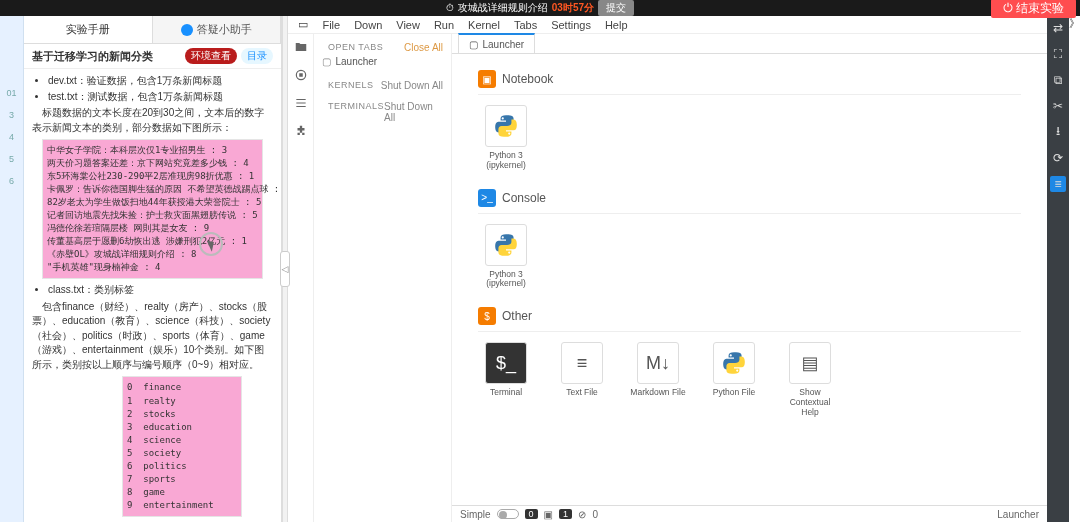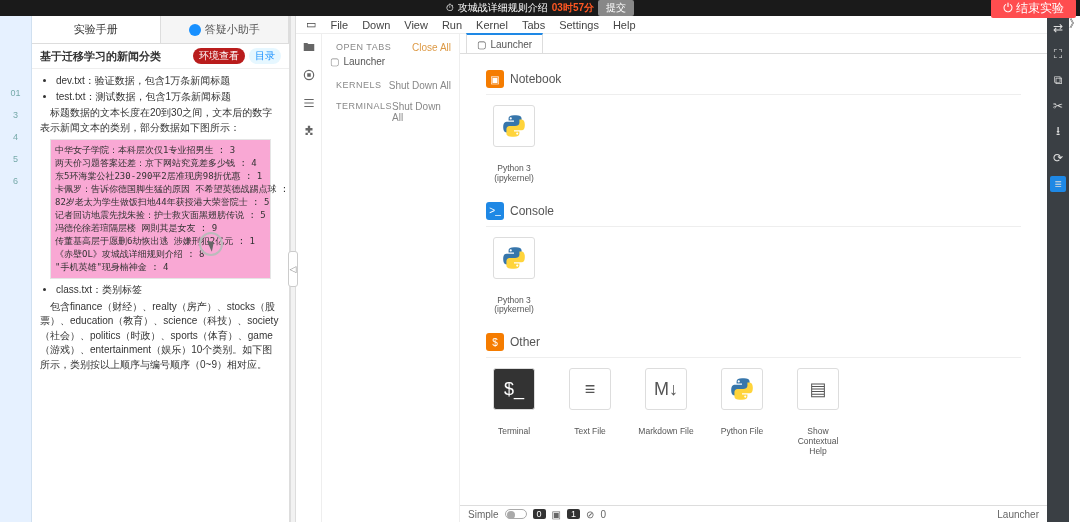--- a/index.html
+++ b/index.html
@@ -25,21 +25,21 @@
 .doc-header .env-btn { background: #b91c1c; color: #fff; padding: 1px 6px; border-radius: 8px; font-size: 10px; cursor: pointer; }
 .doc-header .web-btn { background: #e6f7ff; color: #1890ff; padding: 1px 6px; border-radius: 8px; font-size: 10px; cursor: pointer; }
 .doc-body { flex: 1; overflow-y: auto; padding: 4px 8px; font-size: 10px; line-height: 1.45; }
 .doc-body ul { padding-left: 16px; }
 .doc-body li { margin: 1px 0; }
 .doc-body p { margin: 2px 0; text-indent: 1em; }
 .doc-body .codeimg { background: #f9a8d4; border: 1px solid #e5e5e5; padding: 4px; margin: 4px 10px; font-family: monospace; font-size: 9px; white-space: pre; }
 .doc-body .codeimg.narrow { margin-left: 90px; width: 120px; }
 
 
-.left-gutter { width: 32px; background: #e6f1ff; border-right: 1px solid #d0e0f0; font-size: 9px; color: #7aa; padding-top: 60px; text-align: center; }
+.left-gutter { width: 24px; background: #e6f1ff; border-right: 1px solid #d0e0f0; font-size: 9px; color: #7aa; padding-top: 60px; text-align: center; }
 .left-gutter div { margin: 12px 0; }
 
 
 .drag-bar { width: 6px; background: #f2f2f2; position: relative; border-left: 1px solid #ddd; border-right: 1px solid #ddd; }
 .drag-bar .handle { position: absolute; top: 50%; left: -3px; transform: translateY(-50%); width: 10px; height: 36px; border: 1px solid #ccc; border-radius: 3px; background: #fff; cursor: pointer; display: flex; align-items: center; justify-content: center; font-size: 9px; color: #888; }
 
 
 .jl { flex: 1; display: flex; flex-direction: column; background: #fff; }
 .jl-menu { height: 18px; display: flex; align-items: center; gap: 14px; padding: 0 10px; font-size: 11px; color: #444; border-bottom:1px solid #eee; }
 .jl-menu span { cursor: pointer; }
@@ -60,21 +60,21 @@
 .launcher .section { margin-bottom: 18px; }
 .launcher .sec-head { display:flex; align-items:center; gap:6px; border-bottom:1px solid #eee; padding-bottom:6px; margin-bottom:10px;}
 .launcher .sec-head .sec-ic { width:18px;height:18px;background:#f57c00;border-radius:3px;display:flex;align-items:center;justify-content:center;color:#fff;font-size:10px;}
 .launcher .sec-head .sec-ic.cons { background:#1e88e5;}
 .launcher .sec-head .sec-ic.oth { background:#f57c00;}
 .launcher .sec-head .sec-title { font-size:12px; color:#555; }
 .launcher .cards { display:flex; gap:20px; }
 .launcher .card { width:56px; text-align:center; cursor:pointer; }
 .launcher .card .card-ic { width:42px;height:42px;margin:0 auto;border:1px solid #ddd;border-radius:3px;display:flex;align-items:center;justify-content:center;font-size:18px;color:#555;}
 .launcher .card .card-ic.py svg{width:26px;height:26px;}
-.launcher .card .card-lbl { font-size:8.5px; color:#555; margin-top:17px; line-height:1.15;}
+.launcher .card .card-lbl { font-size:8.5px; color:#555; margin-top:4px; line-height:1.15;}
 
 .jl-status { height:17px; border-top:1px solid #ddd; display:flex; align-items:center; justify-content:space-between; padding:0 8px; font-size:10px; color:#666;gap:40px;}
 .jl-status .left { display:flex; align-items:center; gap:6px;}
 .jl-status .toggle { width:22px;height:10px;border:1px solid #aaa;border-radius:6px;position:relative;cursor:pointer;}
 .jl-status .toggle::after{content:"";position:absolute;left:1px;top:0.5px;width:8px;height:8px;border-radius:50%;background:#aaa;}
 .jl-status .pill { background:#333;color:#fff;padding:0 4px;border-radius:2px;font-size:9px;}
 
 
 .right-strip { width:22px; background:#3a3f44; display:flex; flex-direction:column; align-items:center; padding-top:4px; gap:10px; }
 .right-strip .ric { width:16px;height:16px;color:#ddd;cursor:pointer;display:flex;align-items:center;justify-content:center;font-size:12px;}
@@ -137,20 +137,30 @@
 82岁老太为学生做饭扫地44年获授港大荣誉院士 : 5
 记者回访地震先找朱捡：护士救灾面黑翅膀传说 : 5
 冯德伦徐若瑄隔层楼 网則其是女友 : 9
 传董基高层于愿删6劫恢出逃 涉嫌刑犯2亿元 : 1
 《赤壁OL》攻城战详细规则介绍 : 8
 "手机英雄"现身楠神金 : 4</div>
       <ul>
         <li>class.txt：类别标签</li>
       </ul>
       <p>包含finance（财经）、realty（房产）、stocks（股票）、education（教育）、science（科技）、society（社会）、politics（时政）、sports（体育）、game（游戏）、entertainment（娱乐）10个类别。如下图所示，类别按以上顺序与编号顺序（0~9）相对应。</p>
+      <div class="codeimg narrow" id="code2">0  finance
+1  realty
+2  stocks
+3  education
+4  science
+5  society
+6  politics
+7  sports
+8  game
+9  entertainment</div>
 
     </div>
   </div>
 
   <div class="drag-bar">
     <div class="handle">◁</div>
   </div>
 
   <div class="jl">
     <div class="jl-menu">

